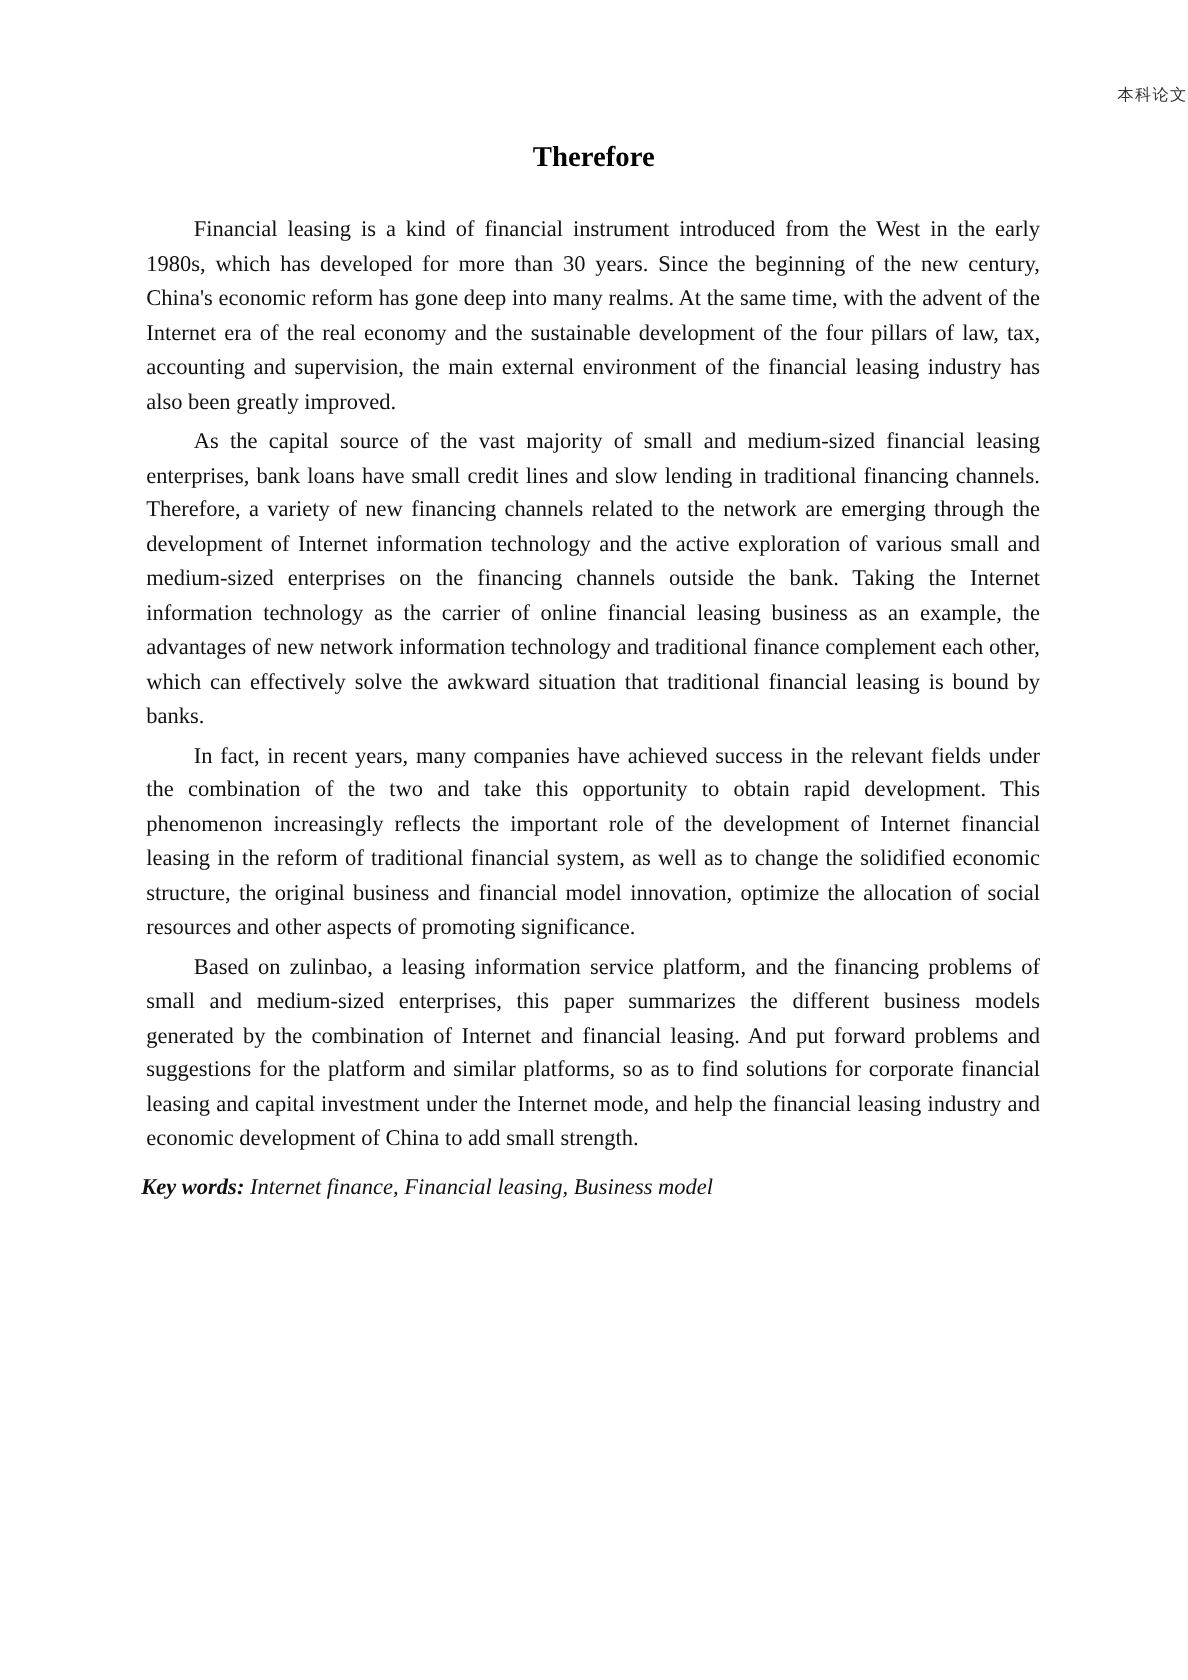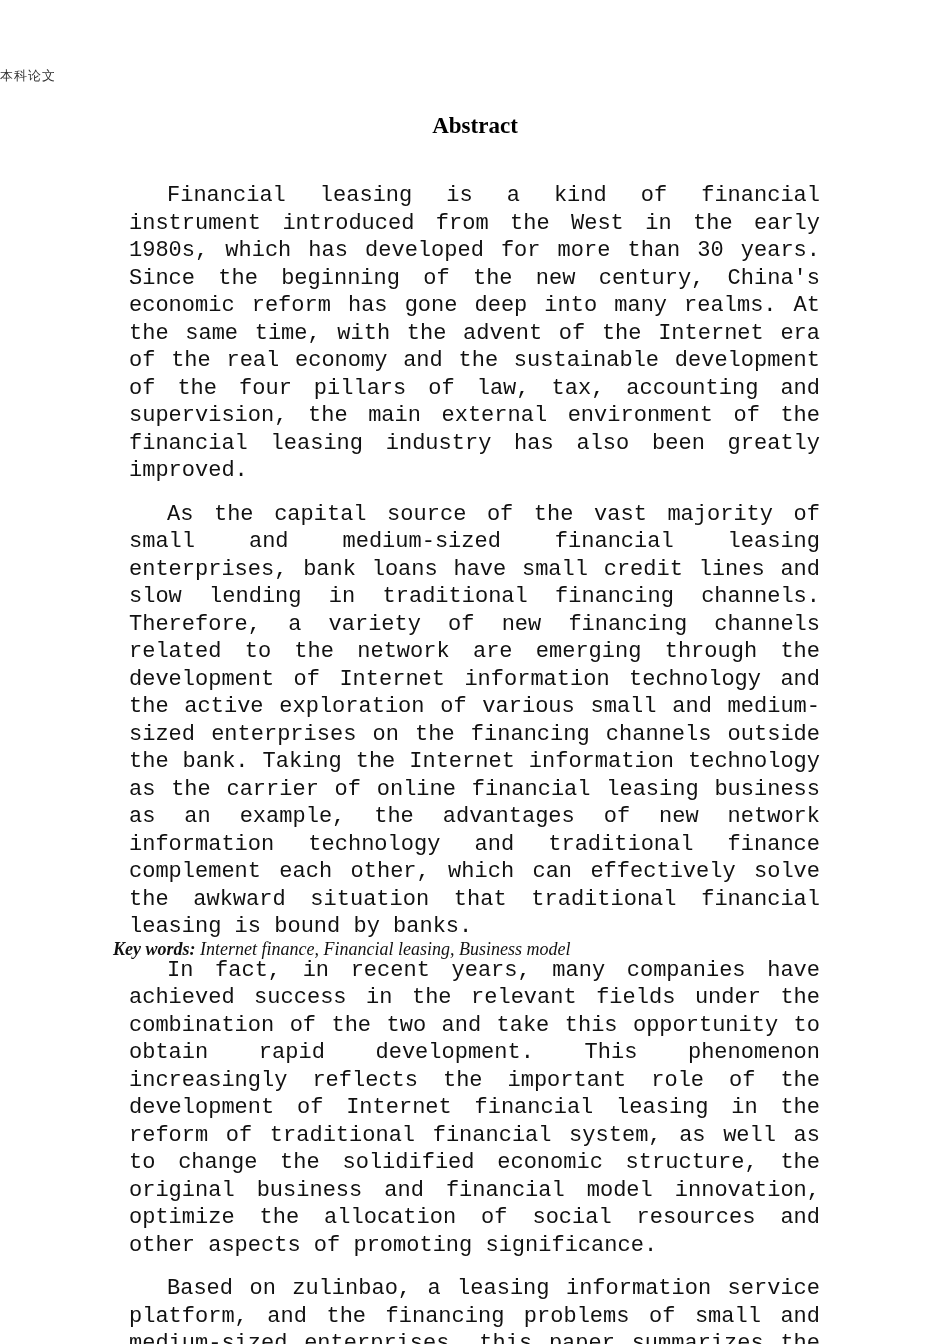--- a/index.html
+++ b/index.html
@@ -13,21 +13,21 @@
       position: relative;
       overflow: hidden;
       font-family: "Liberation Serif", "DejaVu Serif", serif;
       color: #111111;
     }
     .page-header {
       position: absolute;
       top: 67px;
       left: 0;
       width: 950px;
-      text-align: left;
+      text-align: right;
       font-size: 13px;
       color: #333333;
       letter-spacing: 1px;
       font-family: "DejaVu Sans", "Liberation Sans", sans-serif;
     }
     .title {
       position: absolute;
       top: 113px;
       left: 0;
       width: 950px;
@@ -37,47 +37,46 @@
       margin: 0;
       color: #000000;
     }
     .body-text {
       position: absolute;
       top: 166px;
       left: 113px;
       width: 723px;
     }
     .body-text p {
-      margin: 16px;
-      font-size: 22px;
+      margin: 4px;
+      font-size: 18px;
       line-height: 27.5px;
       text-align: justify;
       text-indent: 38px;
-      font-family: Liberation Mono, monospace;
     }
     .keywords {
       position: absolute;
       top: 936px;
       left: 113px;
       width: 723px;
       font-size: 18px;
       line-height: 27.5px;
       margin: 0;
       font-style: italic;
     }
     .keywords .kw-label {
       font-weight: bold;
     }
   </style>
 </head>
 <body>
 
 <div class="page-header">本科论文</div>
 
-<h1 class="title">Abstract</h1>
+<h1 class="title">Therefore</h1>
 
 <div class="body-text">
   <p>Financial leasing is a kind of financial instrument introduced from the West in the early 1980s, which has developed for more than 30 years. Since the beginning of the new century, China's economic reform has gone deep into many realms. At the same time, with the advent of the Internet era of the real economy and the sustainable development of the four pillars of law, tax, accounting and supervision, the main external environment of the financial leasing industry has also been greatly improved.</p>
   <p>As the capital source of the vast majority of small and medium-sized financial leasing enterprises, bank loans have small credit lines and slow lending in traditional financing channels. Therefore, a variety of new financing channels related to the network are emerging through the development of Internet information technology and the active exploration of various small and medium-sized enterprises on the financing channels outside the bank. Taking the Internet information technology as the carrier of online financial leasing business as an example, the advantages of new network information technology and traditional finance complement each other, which can effectively solve the awkward situation that traditional financial leasing is bound by banks.</p>
   <p>In fact, in recent years, many companies have achieved success in the relevant fields under the combination of the two and take this opportunity to obtain rapid development. This phenomenon increasingly reflects the important role of the development of Internet financial leasing in the reform of traditional financial system, as well as to change the solidified economic structure, the original business and financial model innovation, optimize the allocation of social resources and other aspects of promoting significance.</p>
   <p>Based on zulinbao, a leasing information service platform, and the financing problems of small and medium-sized enterprises, this paper summarizes the different business models generated by the combination of Internet and financial leasing. And put forward problems and suggestions for the platform and similar platforms, so as to find solutions for corporate financial leasing and capital investment under the Internet mode, and help the financial leasing industry and economic development of China to add small strength.</p>
 </div>
 
 <p class="keywords"><span class="kw-label">Key words:</span><span> Internet finance, Financial leasing, Business model</span></p>
 

